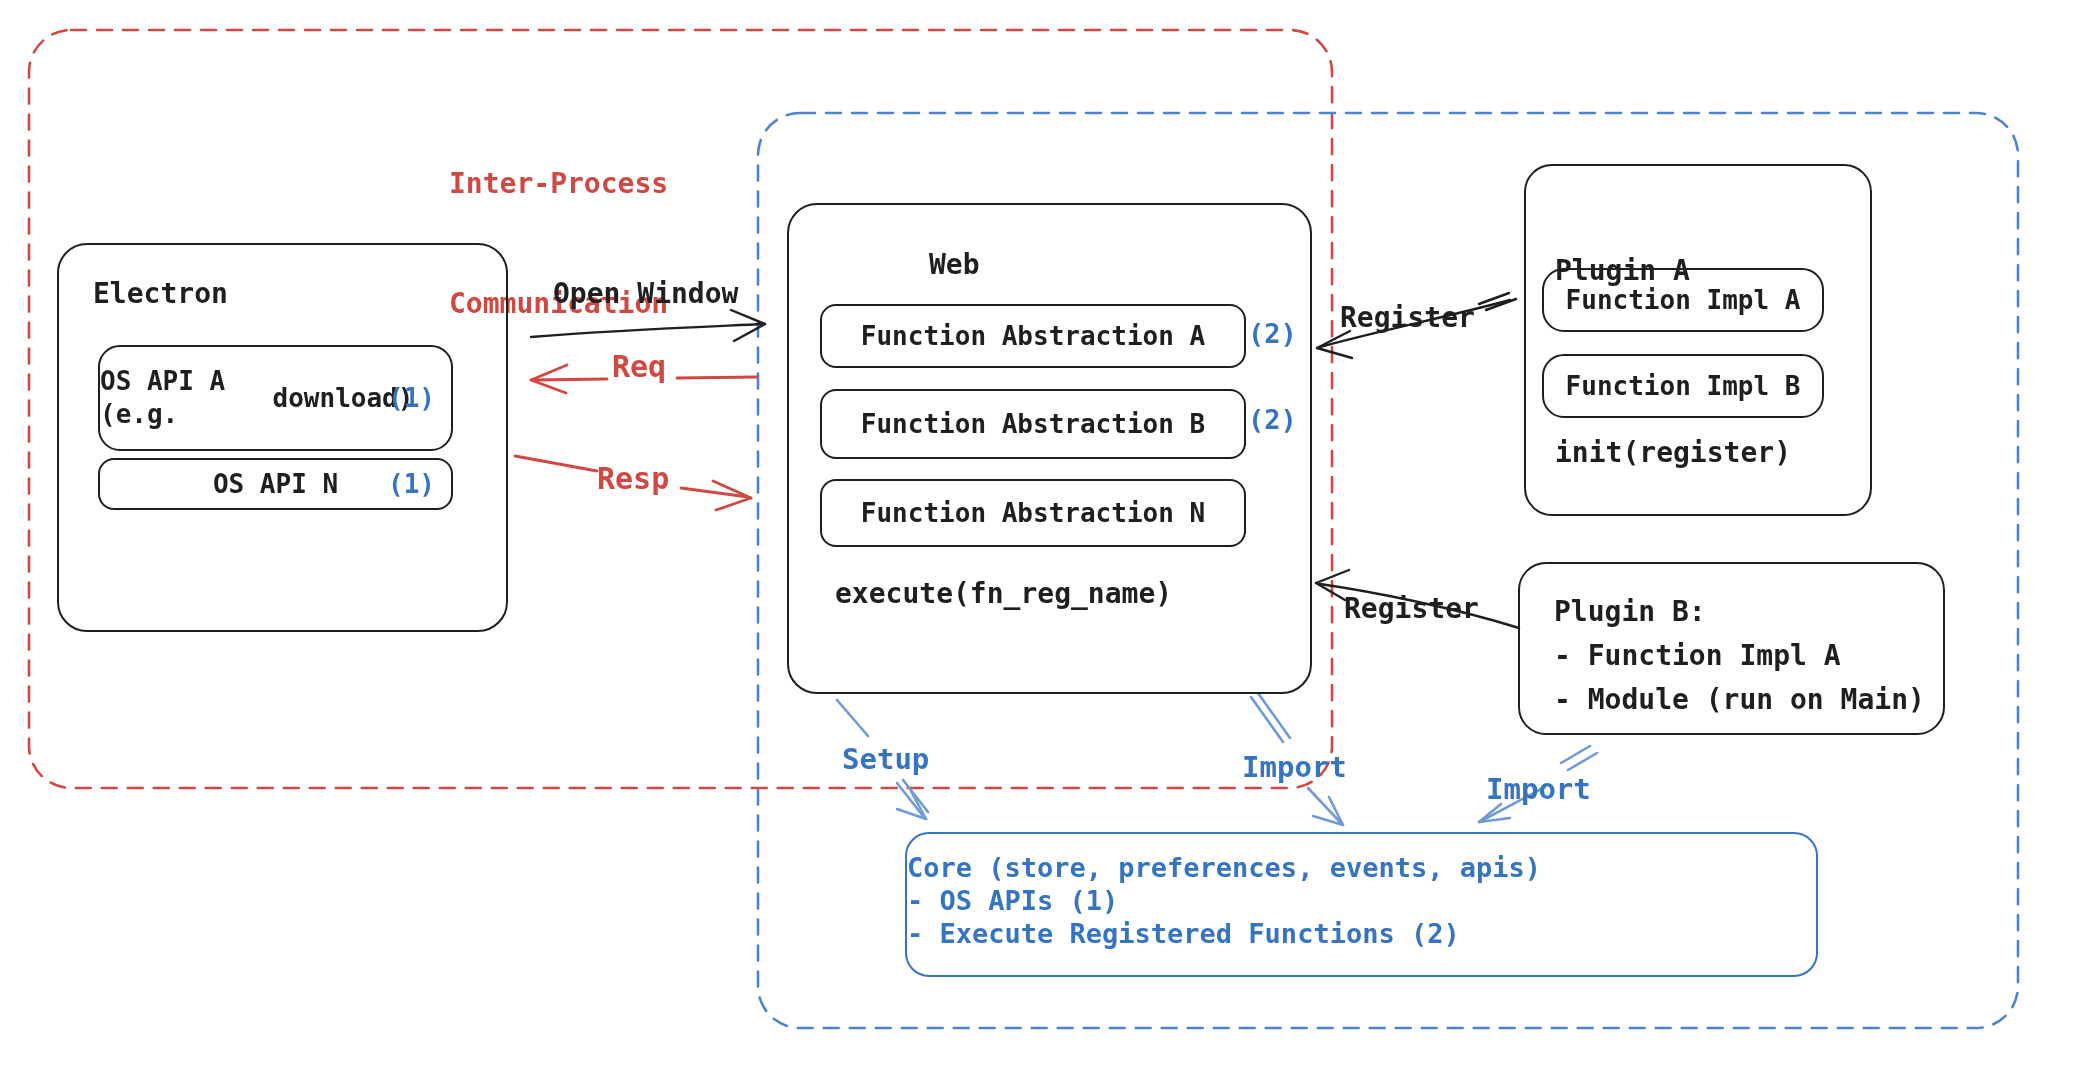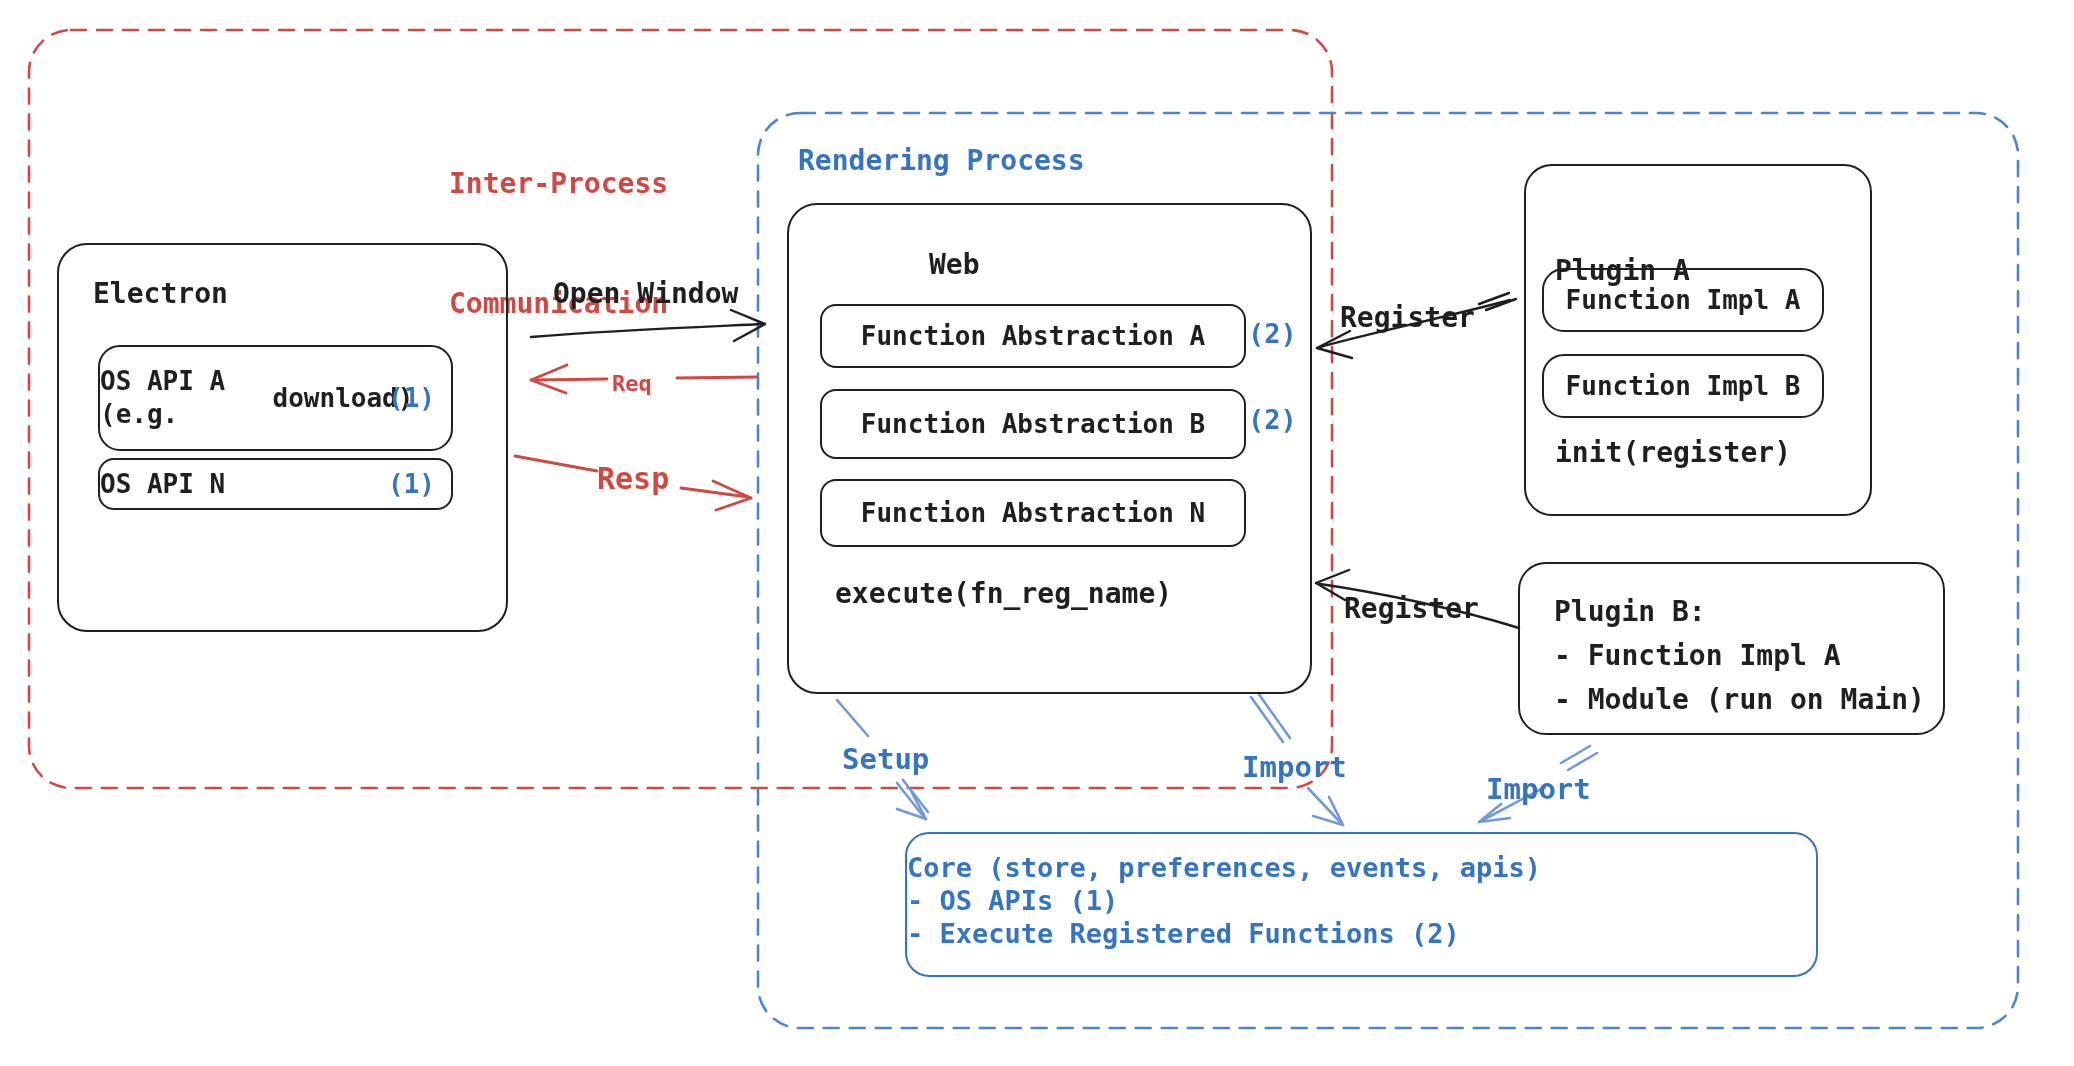--- a/index.html
+++ b/index.html
@@ -38,21 +38,21 @@
   
   .electron-box{left:57px;top:243px;width:447px;height:385px;border-radius:30px;}
   .electron-title{left:34px;top:32px;font-size:28px;}
   .os-api-a{left:39px;top:100px;width:351px;height:102px;border-radius:22px;
             display:flex;flex-direction:row;justify-content:center;align-items:center;
             font-size:26px;line-height:33px;}
   .os-api-a .l2{position:relative;width:100%;text-align:center;}
   .os-api-a .badge{position:absolute;right:16px;top:0;}
   .os-api-n{left:39px;top:213px;width:351px;height:48px;border-radius:16px;
             display:flex;justify-content:center;align-items:center;font-size:26px;}
-  .os-api-n .wrap{position:relative;width:100%;}
+  .os-api-n .wrap{position:relative;width:100%;text-align:center;}
   .os-api-n .badge{position:absolute;right:16px;top:0;}
   .badge{color:var(--blue);}
 
   
   .web-box{left:787px;top:203px;width:521px;height:487px;border-radius:30px;}
   .web-title{left:140px;top:43px;font-size:28px;}
   .fa-box{position:absolute;left:31px;width:422px;border-radius:16px;border:2.2px solid var(--stroke-black);
           display:flex;justify-content:center;align-items:center;font-size:26px;}
   .fa-a{top:99px;height:60px;}
   .fa-b{top:184px;height:66px;}
@@ -79,21 +79,21 @@
 
   
   .core-box{left:905px;top:832px;width:913px;height:145px;border-radius:24px;
             border:2.4px solid var(--blue);color:var(--blue);
             box-sizing:border-box;padding-top:17px;text-align:left;
             font-size:27px;line-height:33px;}
   .core-box div{white-space:pre;}
 
   
   .open-window-label{left:553px;top:277px;font-size:28px;}
-  .req-label{left:612px;top:371px;color:var(--red);font-size:22px;}
+  .req-label{left:612px;top:349px;color:var(--red);font-size:30px;}
   .resp-label{left:597px;top:461px;color:var(--red);font-size:30px;}
   .register-top-label{left:1340px;top:301px;font-size:28px;}
   .register-bottom-label{left:1344px;top:592px;font-size:28px;}
   .setup-label{left:842px;top:742px;color:var(--blue);font-size:29px;}
   .import-web-label{left:1242px;top:750px;color:var(--blue);font-size:29px;}
   .import-plugin-label{left:1486px;top:772px;color:var(--blue);font-size:29px;}
 </style>
 </head>
 <body>
 
@@ -160,21 +160,20 @@
       <path d="M 1545 787 L 1483 820"></path>
       <path d="M 1479 822 L 1510 818"></path>
       <path d="M 1479 822 L 1501 804"></path>
     </g>
   </svg>
 
   <div class="lbl ipc-label">
     <div>Inter-Process</div>
     <div>Communication</div>
   </div>
-  <div class="lbl rendering-label">Rendering Process</div>
 
   <div class="box electron-box">
     <div class="lbl electron-title">Electron</div>
     <div class="box os-api-a">
       <div>OS API A (e.g.</div>
       <div class="l2">
         <span>download)</span>
         <span class="badge">(1)</span>
       </div>
     </div>

